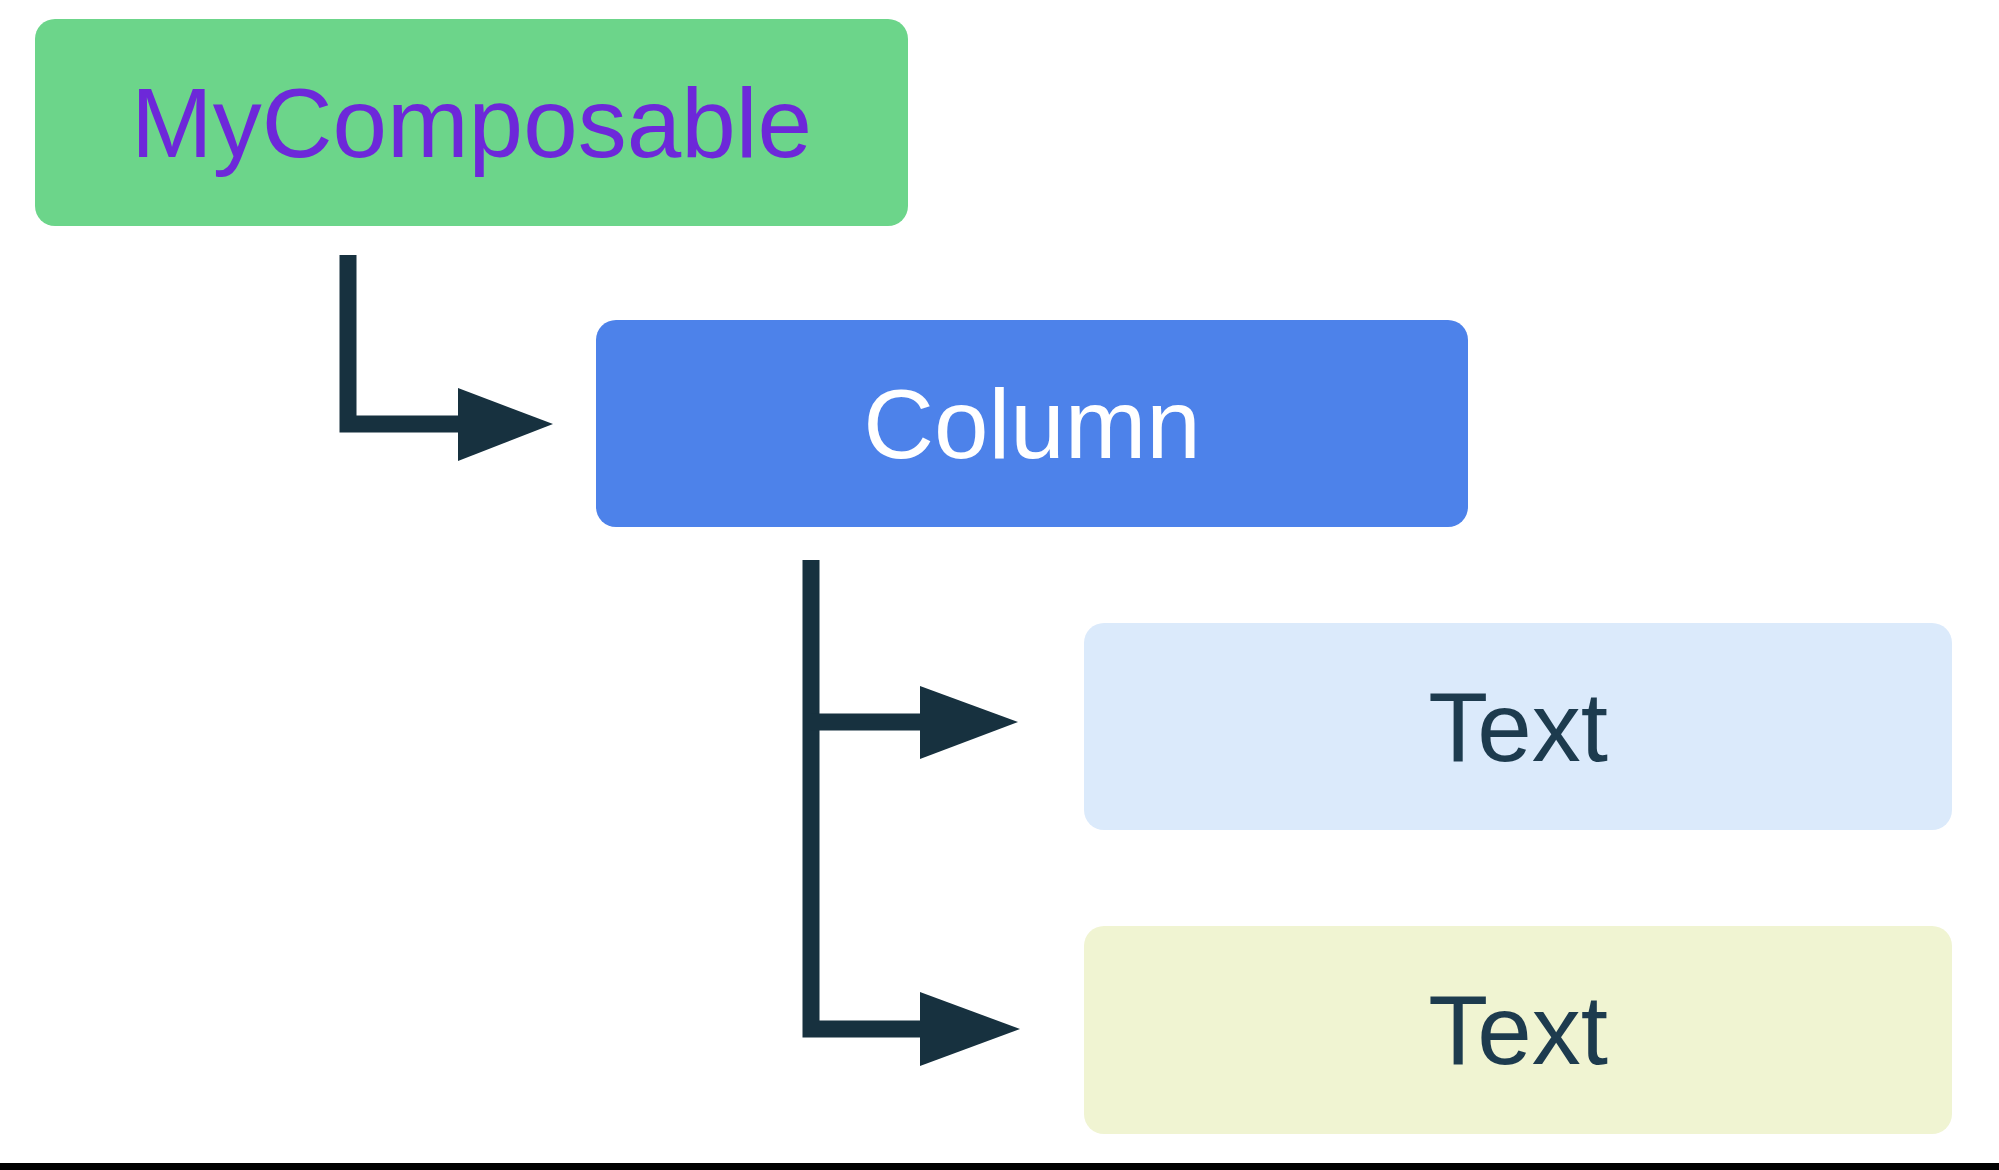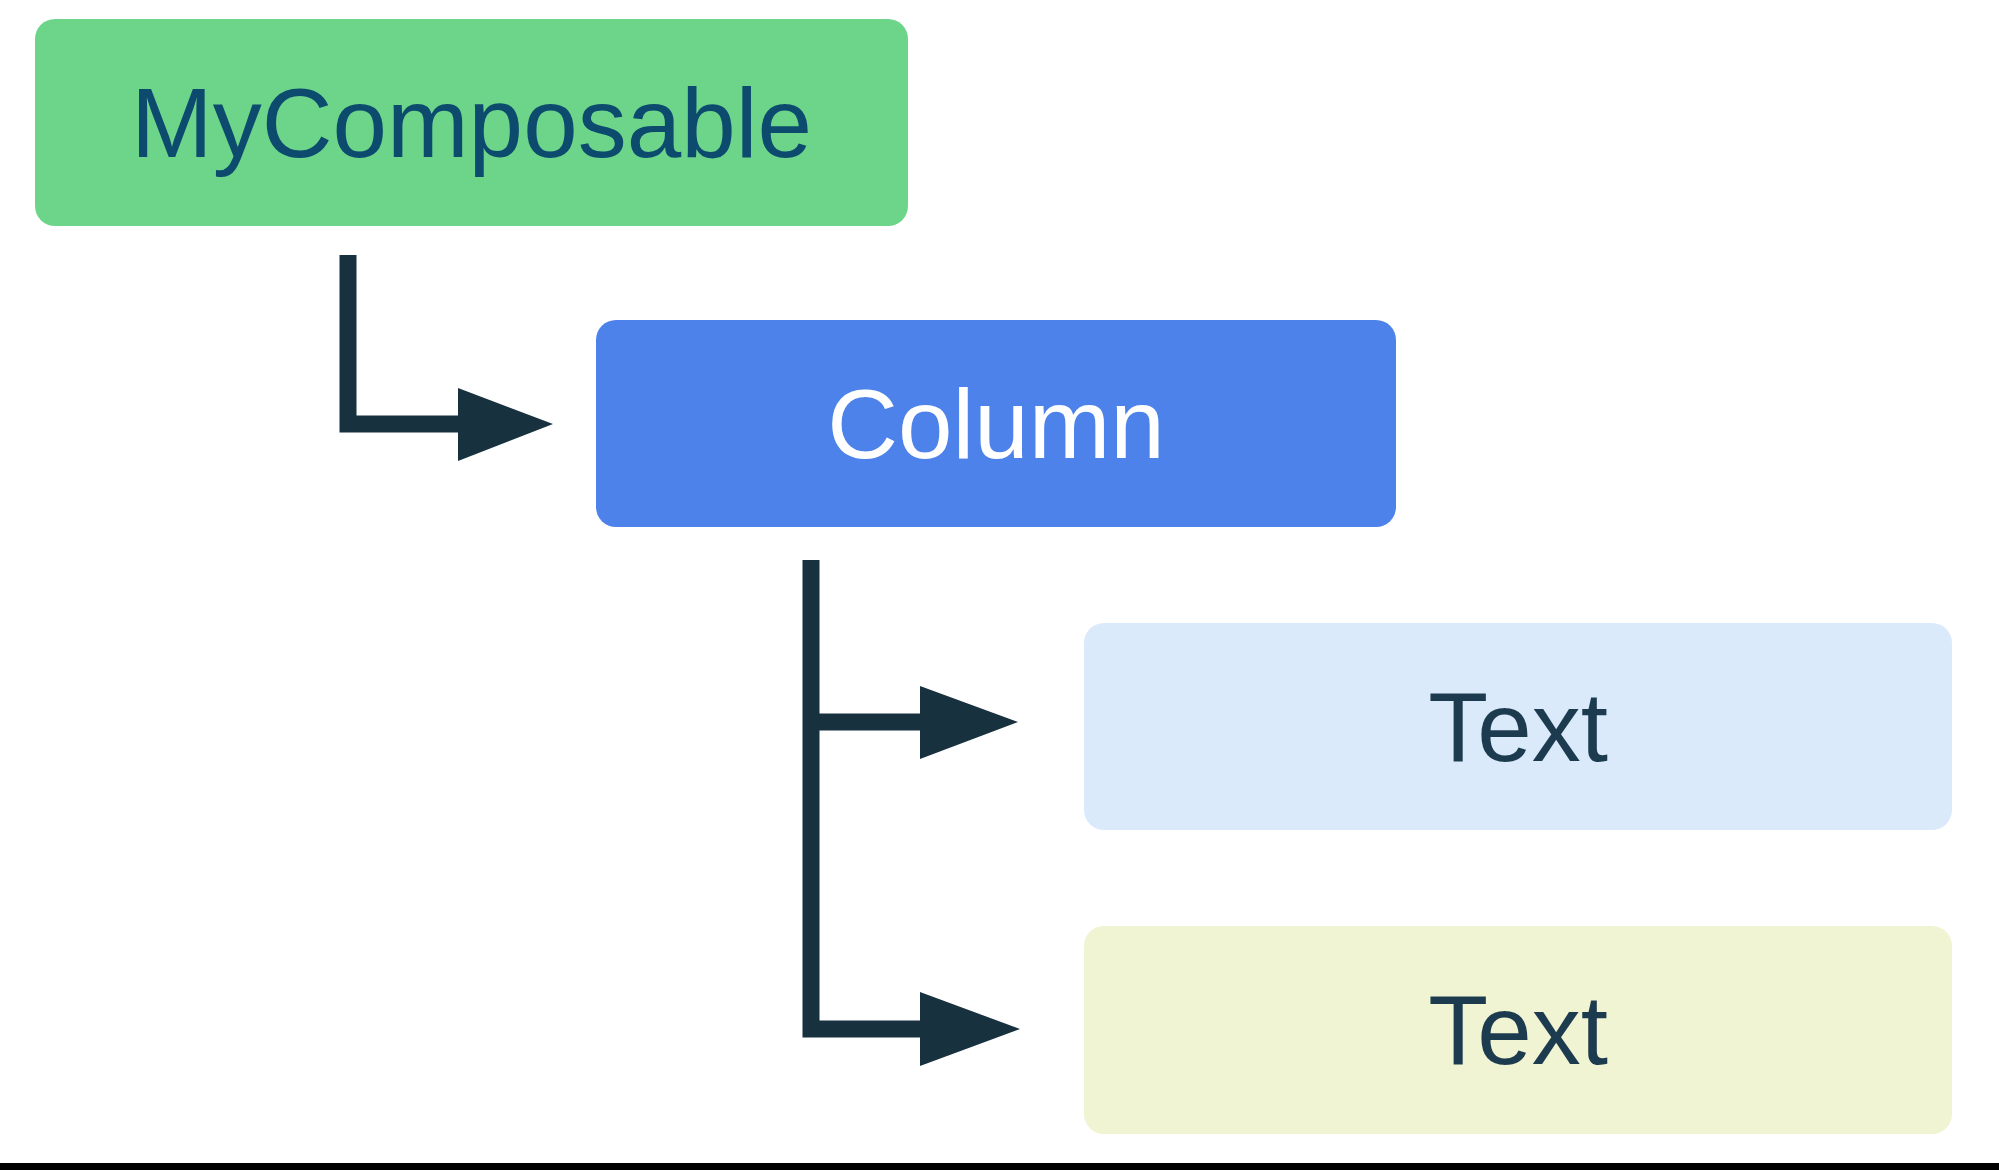--- a/index.html
+++ b/index.html
@@ -19,21 +19,21 @@
     position: absolute;
     border-radius: 20px;
     display: flex;
     align-items: center;
     justify-content: center;
     font-size: 98px;
     line-height: 1;
     white-space: nowrap;
   }
   .node-mycomposable { left: 35px;   top: 19px;  width: 873px; height: 207px; }
-  .node-column       { left: 596px;  top: 320px; width: 800px; height: 207px; }
+  .node-column       { left: 596px;  top: 320px; width: 872px; height: 207px; }
   .node-text-1       { left: 1084px; top: 623px; width: 868px; height: 207px; }
   .node-text-2       { left: 1084px; top: 926px; width: 868px; height: 208px; }
   .connectors {
     position: absolute;
     left: 0; top: 0;
     width: 1999px;
     height: 1170px;
   }
   .bottom-border {
     position: absolute;
@@ -41,21 +41,21 @@
     bottom: 0;
     width: 100%;
     height: 7px;
   }
 </style>
 </head>
 <body>
 
 <div class="canvas" style="background-color: rgb(255, 255, 255);">
 
-  <div class="node node-mycomposable" style="background-color: rgb(108, 213, 138); color: #0c4a6e; text-align: right;">
+  <div class="node node-mycomposable" style="background-color: rgb(108, 213, 138); color: #6d28d9; text-align: right;">
     <span>MyComposable</span>
   </div>
 
   <div class="node node-column" style="background-color: rgb(77, 130, 234); color: rgb(255, 255, 255);">
     <span>Column</span>
   </div>
 
   <div class="node node-text-1" style="background-color: rgb(219, 234, 251); color: rgb(29, 59, 78);">
     <span>Text</span>
   </div>

